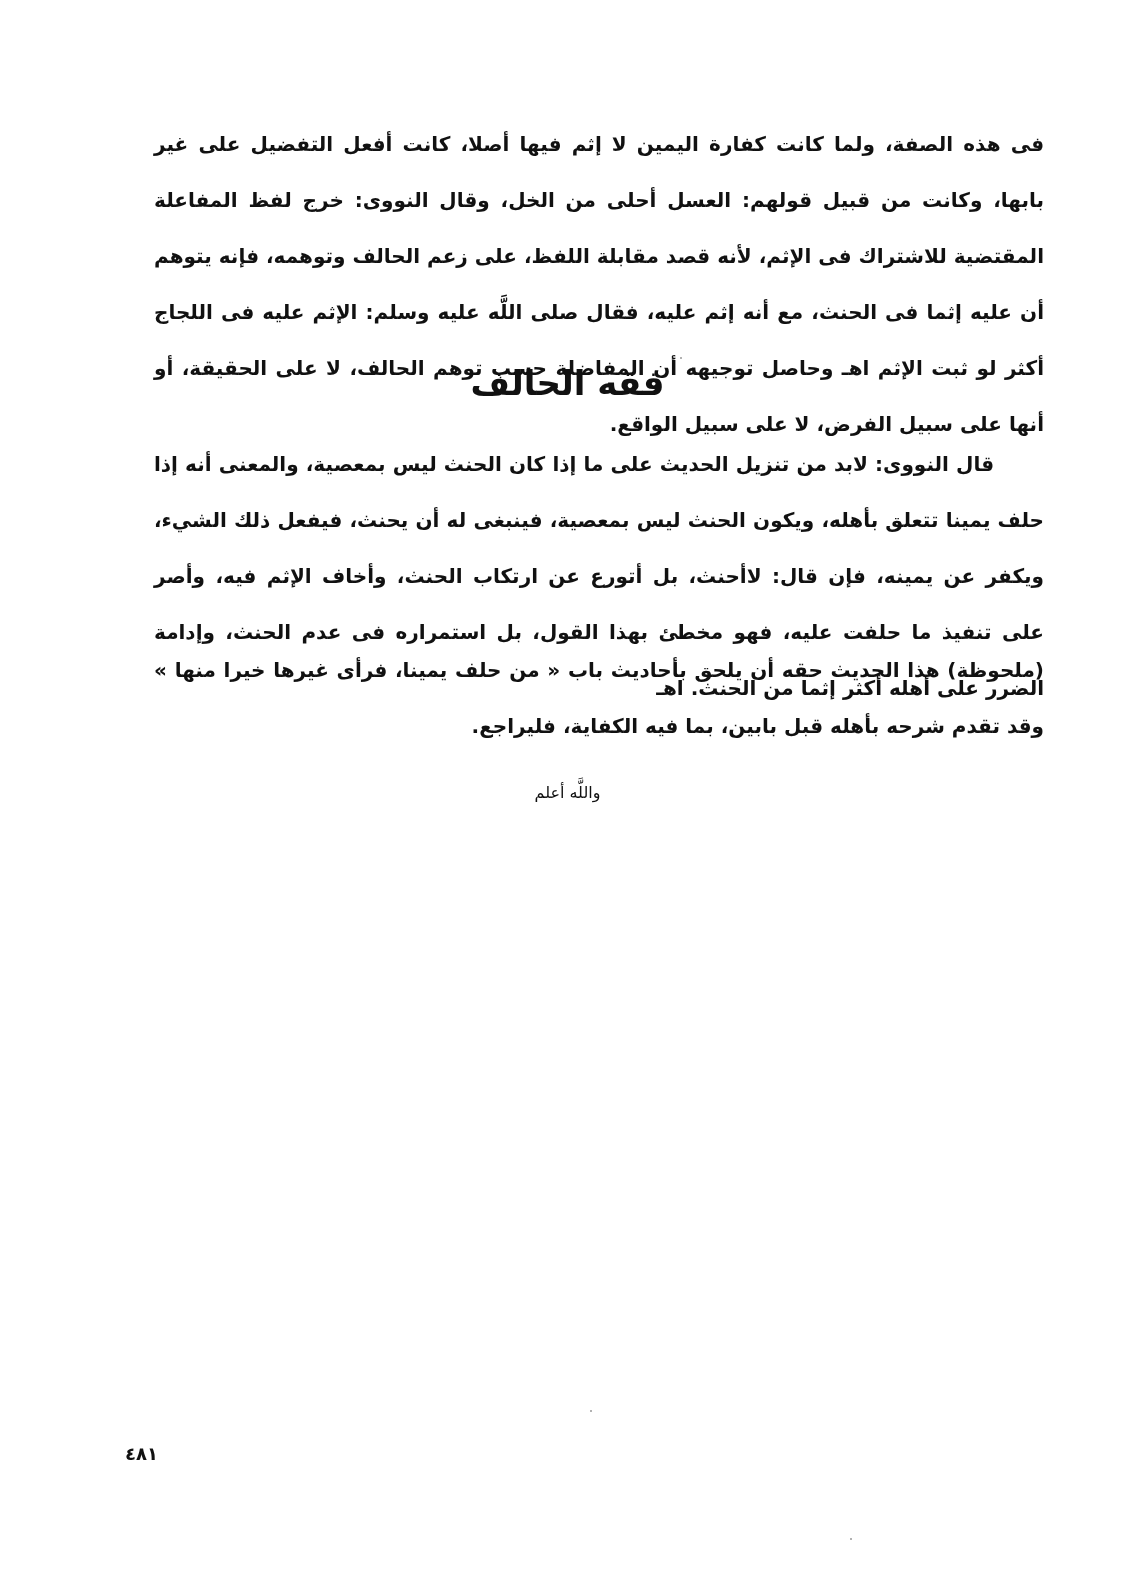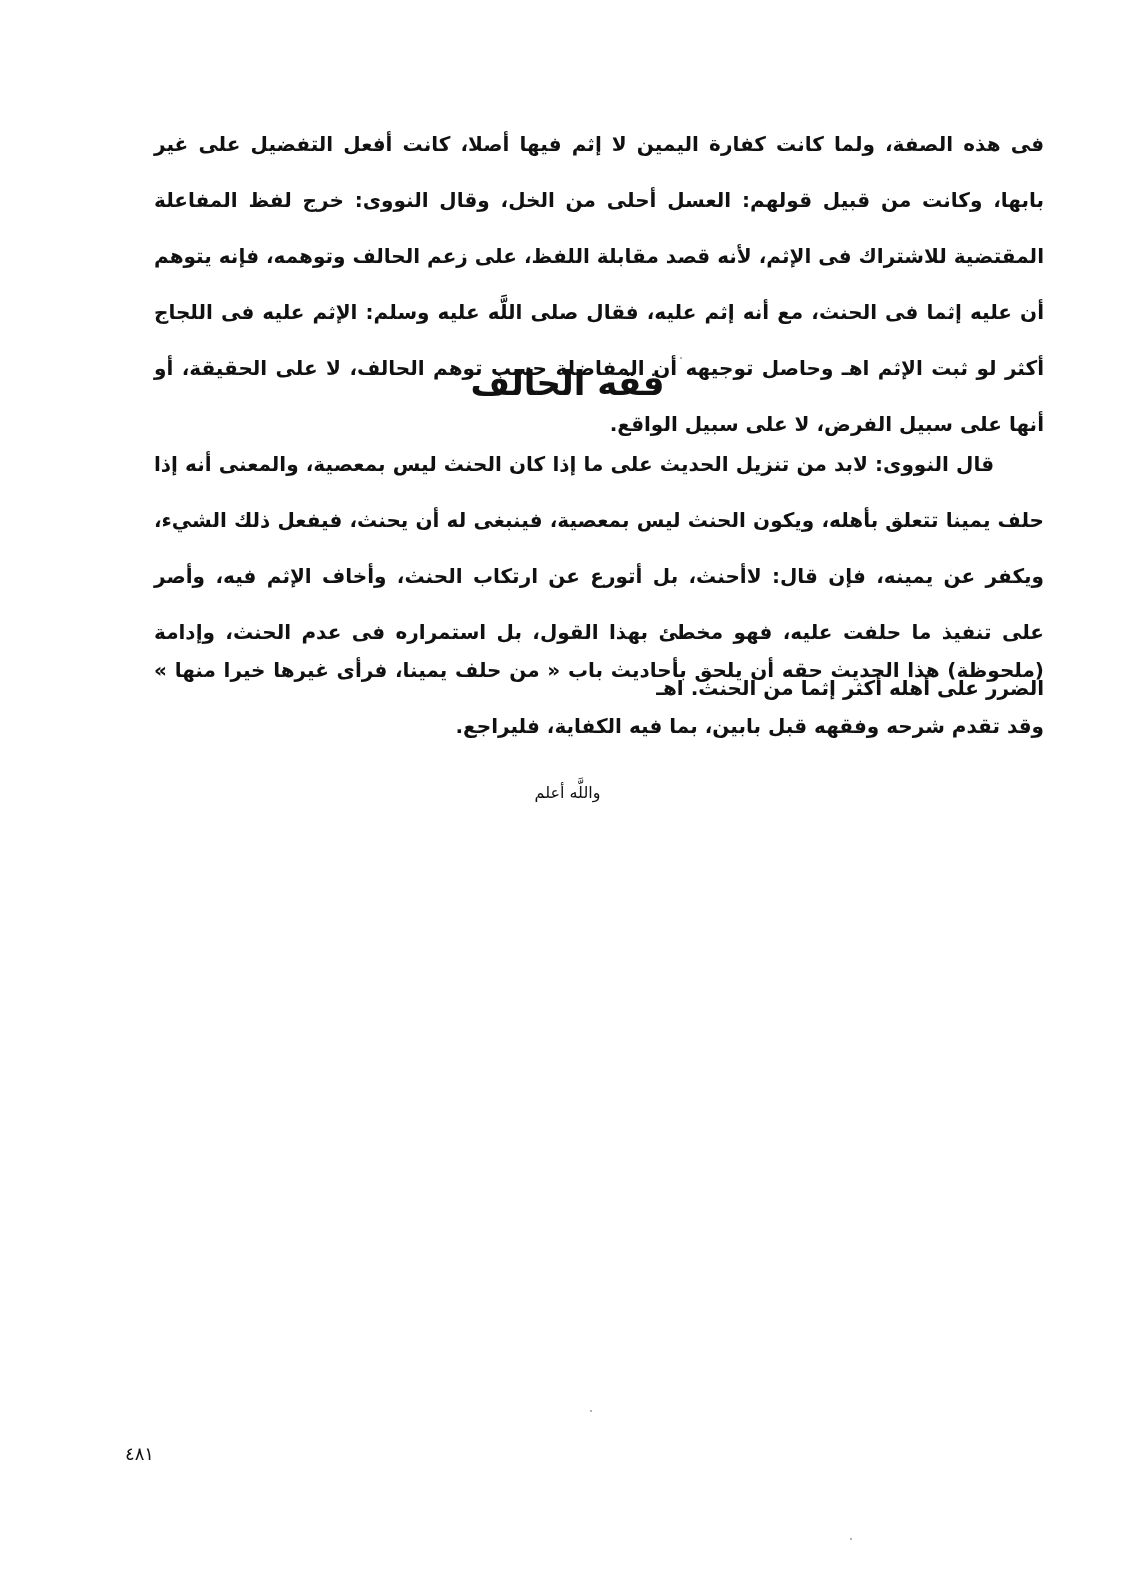--- a/index.html
+++ b/index.html
@@ -58,41 +58,41 @@
     font-weight: normal;
     line-height: 36px;
   }
   .page-number {
     position: absolute;
     left: 125px;
     top: 1442px;
     direction: rtl;
     font-size: 18px;
     line-height: 24px;
-    font-weight: normal;
+    font-weight: bold;
   }
   .speck {
     position: absolute;
     width: 2px; height: 2px;
     background: #999;
     border-radius: 50%;
   }
 </style>
 </head>
 <body>
 
 <div class="page">
 
   <p class="text-block para-top">فى هذه الصفة، ولما كانت كفارة اليمين لا إثم فيها أصلا، كانت أفعل التفضيل على غير بابها، وكانت من قبيل قولهم: العسل أحلى من الخل، وقال النووى: خرج لفظ المفاعلة المقتضية للاشتراك فى الإثم، لأنه قصد مقابلة اللفظ، على زعم الحالف وتوهمه، فإنه يتوهم أن عليه إثما فى الحنث، مع أنه إثم عليه، فقال صلى اللَّه عليه وسلم: الإثم عليه فى اللجاج أكثر لو ثبت الإثم اهـ وحاصل توجيهه أن المفاضلة حسب توهم الحالف، لا على الحقيقة، أو أنها على سبيل الفرض، لا على سبيل الواقع.</p>
 
   <h2 class="heading">فقه الحالف</h2>
 
   <p class="text-block para-main">قال النووى: لابد من تنزيل الحديث على ما إذا كان الحنث ليس بمعصية، والمعنى أنه إذا حلف يمينا تتعلق بأهله، ويكون الحنث ليس بمعصية، فينبغى له أن يحنث، فيفعل ذلك الشيء، ويكفر عن يمينه، فإن قال: لاأحنث، بل أتورع عن ارتكاب الحنث، وأخاف الإثم فيه، وأصر على تنفيذ ما حلفت عليه، فهو مخطئ بهذا القول، بل استمراره فى عدم الحنث، وإدامة الضرر على أهله أكثر إثما من الحنث. اهـ</p>
 
-  <p class="text-block para-note">(ملحوظة) هذا الحديث حقه أن يلحق بأحاديث باب « من حلف يمينا، فرأى غيرها خيرا منها » وقد تقدم شرحه وفقهه قبل بابين، بما فيه الكفاية، فليراجع.</p>
+  <p class="text-block para-note">(ملحوظة) هذا الحديث حقه أن يلحق بأحاديث باب « من حلف يمينا، فرأى غيرها خيرا منها » وقد تقدم شرحه بأهله قبل بابين، بما فيه الكفاية، فليراجع.</p>
 
   <div class="closing">واللَّه أعلم</div>
 
   <div class="page-number">٤٨١</div>
 
   <span class="speck" style="left:590px; top:1410px;"></span>
   <span class="speck" style="left:850px; top:1538px;"></span>
   <span class="speck" style="left:680px; top:357px;"></span>
 </div>
 

